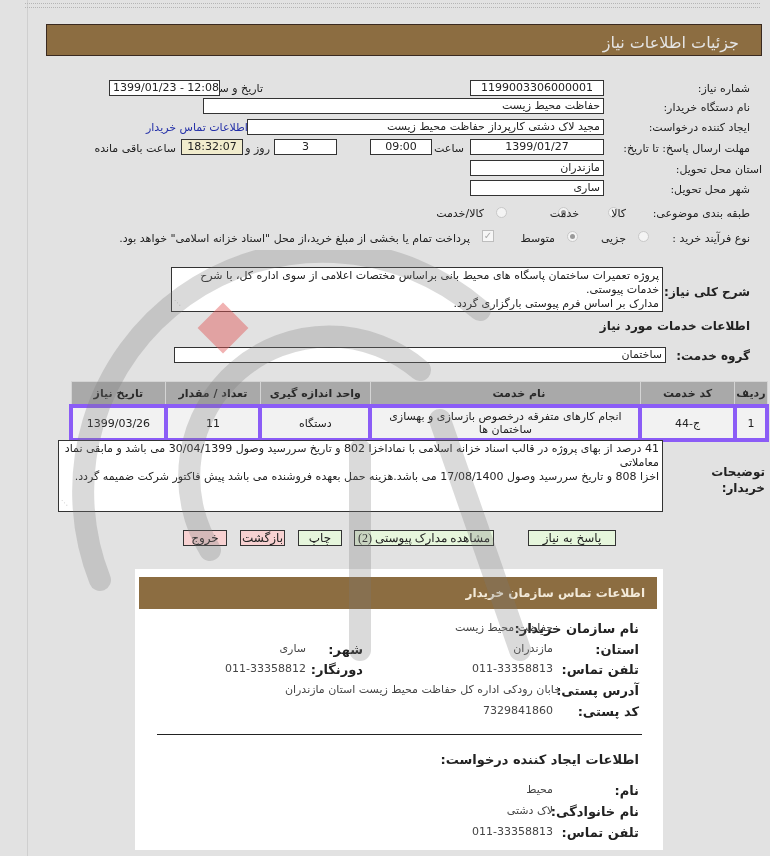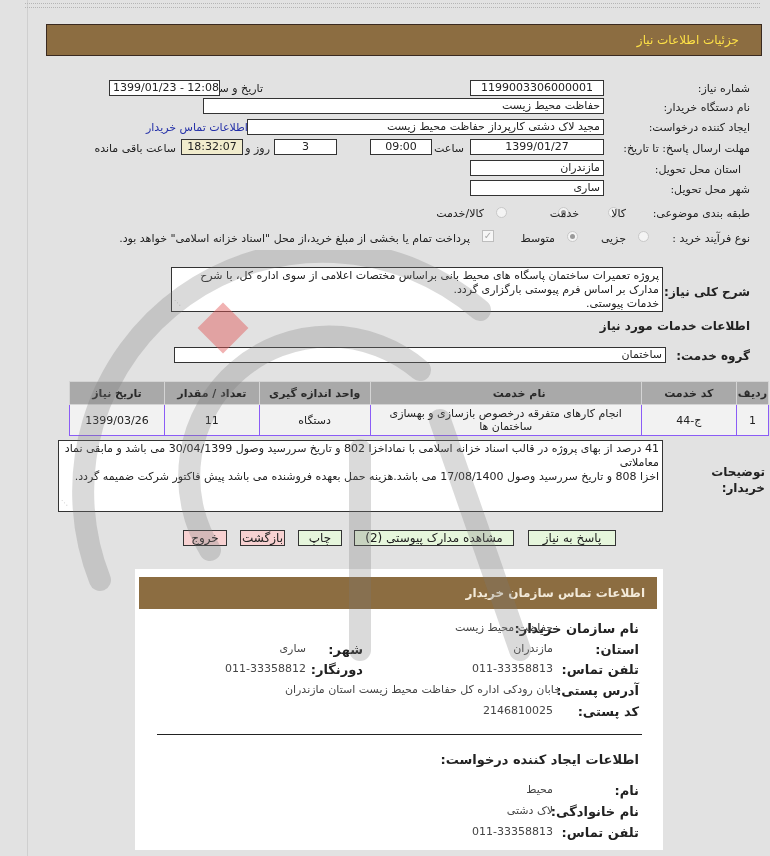--- a/index.html
+++ b/index.html
@@ -8,21 +8,21 @@
     background:#e2e2e2;
     font-family:"DejaVu Sans", sans-serif; font-size:11px; color:#222;
   }
   .left-rule { position:absolute; left:27px; top:0; width:1px; height:856px; background:#cfcfcf; }
   .top-dots { position:absolute; left:25px; right:10px; top:3px; height:3px;
     border-top:1px dotted #b5b5b5; border-bottom:1px dotted #b5b5b5; }
   .header-bar {
     position:absolute; left:46px; top:24px; width:716px; height:32px;
     background:#8c6d41; border:1px solid #3a2a20; box-sizing:border-box;
   }
-  .header-bar span { position:absolute; right:22px; top:8px; color:#fde047; font-size:12px; }
+  .header-bar span { position:absolute; right:22px; top:8px; color:#e5e5e5; font-size:16px; }
   .lbl { position:absolute; direction:rtl; text-align:right; font-size:11px; color:#222; white-space:nowrap; }
   .fld {
     position:absolute; background:#fff; border:1px solid #333; box-sizing:border-box;
     height:16px; font-size:11px; line-height:14px; padding:0 3px; white-space:nowrap; overflow:hidden;
   }
   .fld.c { text-align:center; }
   .fld.r { text-align:right; direction:rtl; }
   .fld.yellow { background:#f1eccd; }
   .link { color:#2430a8; position:absolute; direction:rtl; white-space:nowrap; }
   .radio { position:absolute; width:11px; height:11px; border-radius:50%;
@@ -34,21 +34,21 @@
   .bold-lbl { position:absolute; direction:rtl; font-weight:bold; font-size:12px; color:#222; white-space:nowrap; }
   .textarea {
     position:absolute; background:#fff; border:1px solid #333; box-sizing:border-box;
     direction:rtl; text-align:right; font-size:11px; line-height:14px; padding:1px 3px; overflow:hidden;
   }
   .resize { position:absolute; left:2px; bottom:1px; font-size:7px; color:#bbb; }
   table.svc { position:absolute; left:69px; top:381px; width:700px; border-collapse:collapse; direction:rtl;
     border:1px solid #c9c9c9; }
   table.svc th { background:#a9a9a9; color:#2a2a2a; font-size:11px; font-weight:bold; height:20px;
     border:1px solid #d4d4d4; }
-  table.svc td { background:#f2f2f2; font-size:11px; height:28px; border:1px solid #8b5cf6; text-align:center; }
+  table.svc td { background:#f2f2f2; font-size:11px; height:28px; border:4px solid #8b5cf6; text-align:center; }
   .btn { position:absolute; height:16px; border:1px solid #333; box-sizing:border-box; font-size:12px;
     line-height:14px; text-align:center; direction:rtl; }
   .btn.green { background:#e6f6dc; }
   .btn.pink { background:#f7d1d1; }
   .card { position:absolute; left:135px; top:569px; width:528px; height:281px; background:#fff; }
   .card-head { position:absolute; left:4px; top:8px; width:518px; height:32px; background:#8c6d41; }
   .card-head span { position:absolute; right:12px; top:9px; color:#f3ead9; font-size:12px; font-weight:bold; direction:rtl; }
   .cl { position:absolute; direction:rtl; font-weight:bold; font-size:13px; color:#222; white-space:nowrap; }
   .cv { position:absolute; direction:rtl; font-size:11px; color:#444; white-space:nowrap; text-align:right; }
   .hr { position:absolute; left:22px; top:165px; width:485px; height:1px; background:#222; }
@@ -78,21 +78,21 @@
 
 <span class="lbl" style="right:20px;top:142px;">مهلت ارسال پاسخ: تا تاریخ:</span>
 <div class="fld c" style="left:470px;top:139px;width:134px;">1399/01/27</div>
 <span class="lbl" style="right:306px;top:142px;">ساعت</span>
 <div class="fld c" style="left:370px;top:139px;width:62px;">09:00</div>
 <div class="fld c" style="left:274px;top:139px;width:63px;">3</div>
 <span class="lbl" style="right:500px;top:142px;">روز و</span>
 <div class="fld c yellow" style="left:181px;top:139px;width:62px;">18:32:07</div>
 <span class="lbl" style="right:594px;top:142px;">ساعت باقی مانده</span>
 
-<span class="lbl" style="right:29px;top:163px;">استان محل تحویل:</span>
+<span class="lbl" style="right:8px;top:163px;">استان محل تحویل:</span>
 <div class="fld r" style="left:470px;top:160px;width:134px;">مازندران</div>
 
 <span class="lbl" style="right:20px;top:183px;">شهر محل تحویل:</span>
 <div class="fld r" style="left:470px;top:180px;width:134px;">ساری</div>
 
 <span class="lbl" style="right:20px;top:207px;">طبقه بندی موضوعی:</span>
 <span class="radio" style="left:608px;top:207px;"></span>
 <span class="lbl" style="right:144px;top:207px;">کالا</span>
 <span class="radio on" style="left:558px;top:207px;"></span>
 <span class="lbl" style="right:191px;top:207px;">خدمت</span>
@@ -103,22 +103,22 @@
 <span class="radio" style="left:638px;top:231px;"></span>
 <span class="lbl" style="right:144px;top:232px;">جزیی</span>
 <span class="radio on" style="left:567px;top:231px;"></span>
 <span class="lbl" style="right:215px;top:232px;">متوسط</span>
 <span class="checkbox" style="left:482px;top:230px;">✓</span>
 <span class="lbl" style="right:300px;top:232px;">پرداخت تمام یا بخشی از مبلغ خرید،از محل "اسناد خزانه اسلامی" خواهد بود.</span>
 
 <span class="bold-lbl" style="right:20px;top:285px;">شرح کلی نیاز:</span>
 <div class="textarea" style="left:171px;top:267px;width:492px;height:45px;">
   <div>پروژه تعمیرات ساختمان پاسگاه های  محیط بانی براساس مختصات اعلامی از سوی اداره کل، با شرح</div>
+  <div>خدمات پیوستی.</div>
   <div>مدارک بر اساس فرم پیوستی بارگزاری گردد.</div>
-  <div>خدمات پیوستی.</div>
   <span class="resize">⋰</span>
 </div>
 
 <span class="bold-lbl" style="right:20px;top:319px;">اطلاعات خدمات مورد نیاز</span>
 
 <span class="bold-lbl" style="right:20px;top:349px;">گروه خدمت:</span>
 <div class="fld r" style="left:174px;top:347px;width:492px;">ساختمان</div>
 
 <table class="svc">
   <thead>
@@ -144,21 +144,21 @@
 </table>
 
 <span class="bold-lbl" style="right:5px;top:464px;width:50px;white-space:normal;line-height:16px;">توضیحات خریدار:</span>
 <div class="textarea" style="left:58px;top:440px;width:605px;height:72px;">
   <div>41 درصد از بهای پروژه در قالب اسناد خزانه اسلامی با نماداخزا 802 و تاریخ  سررسید وصول 30/04/1399 می باشد و مابقی  نماد معاملاتی</div>
   <div>اخزا 808 و تاریخ  سررسید وصول 17/08/1400 می باشد.هزینه حمل بعهده فروشنده می باشد پیش فاکتور شرکت ضمیمه گردد.</div>
   <span class="resize">⋰</span>
 </div>
 
 <div class="btn green" style="left:528px;top:530px;width:88px;">پاسخ به نیاز</div>
-<div class="btn green" style="left:354px;top:530px;width:160px;">مشاهده مدارک پیوستی (2)</div>
+<div class="btn green" style="left:354px;top:530px;width:140px;font-family:Liberation Serif, serif;">مشاهده مدارک پیوستی (2)</div>
 <div class="btn green" style="left:298px;top:530px;width:44px;">چاپ</div>
 <div class="btn pink" style="left:240px;top:530px;width:45px;">بازگشت</div>
 <div class="btn pink" style="left:183px;top:530px;width:44px;">خروج</div>
 
 <div class="card">
   <div class="card-head">
     <span>اطلاعات تماس سازمان خریدار</span>
   </div>
 
   <span class="cl" style="right:24px;top:52px;">نام سازمان خریدار:</span>
@@ -171,21 +171,21 @@
 
   <span class="cl" style="right:24px;top:93px;">تلفن تماس:</span>
   <span class="cv" style="right:110px;top:93px;">011-33358813</span>
   <span class="cl" style="right:300px;top:93px;">دورنگار:</span>
   <span class="cv" style="right:357px;top:93px;">011-33358812</span>
 
   <span class="cl" style="right:24px;top:114px;">آدرس پستی:</span>
   <span class="cv" style="right:102px;top:114px;">خابان رودکی اداره کل حفاظت محیط زیست استان مازندران</span>
 
   <span class="cl" style="right:24px;top:135px;">کد پستی:</span>
-  <span class="cv" style="right:110px;top:135px;">2146810025</span>
+  <span class="cv" style="right:110px;top:135px;">7329841860</span>
 
   <div class="hr"></div>
 
   <span class="cl" style="right:24px;top:183px;">اطلاعات ایجاد کننده درخواست:</span>
 
   <span class="cl" style="right:24px;top:214px;">نام:</span>
   <span class="cv" style="right:110px;top:214px;">محیط</span>
 
   <span class="cl" style="right:24px;top:235px;">نام خانوادگی:</span>
   <span class="cv" style="right:110px;top:235px;">لاک دشتی</span>

